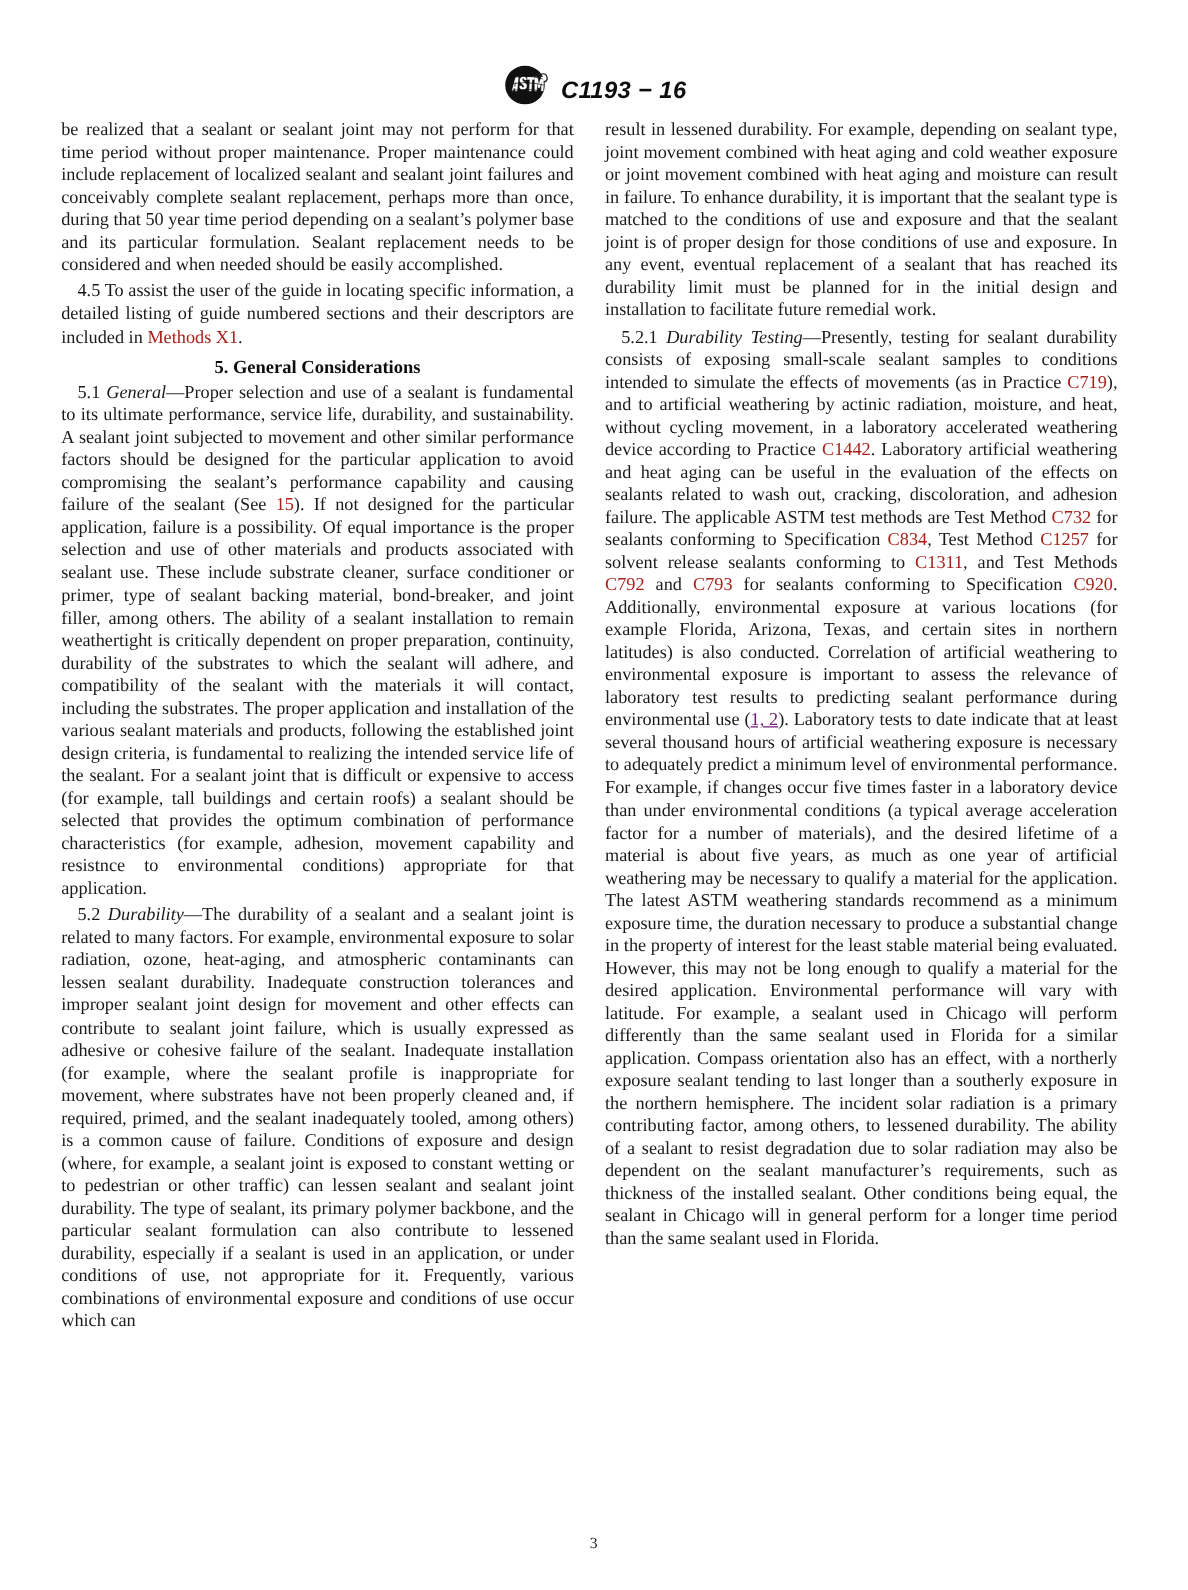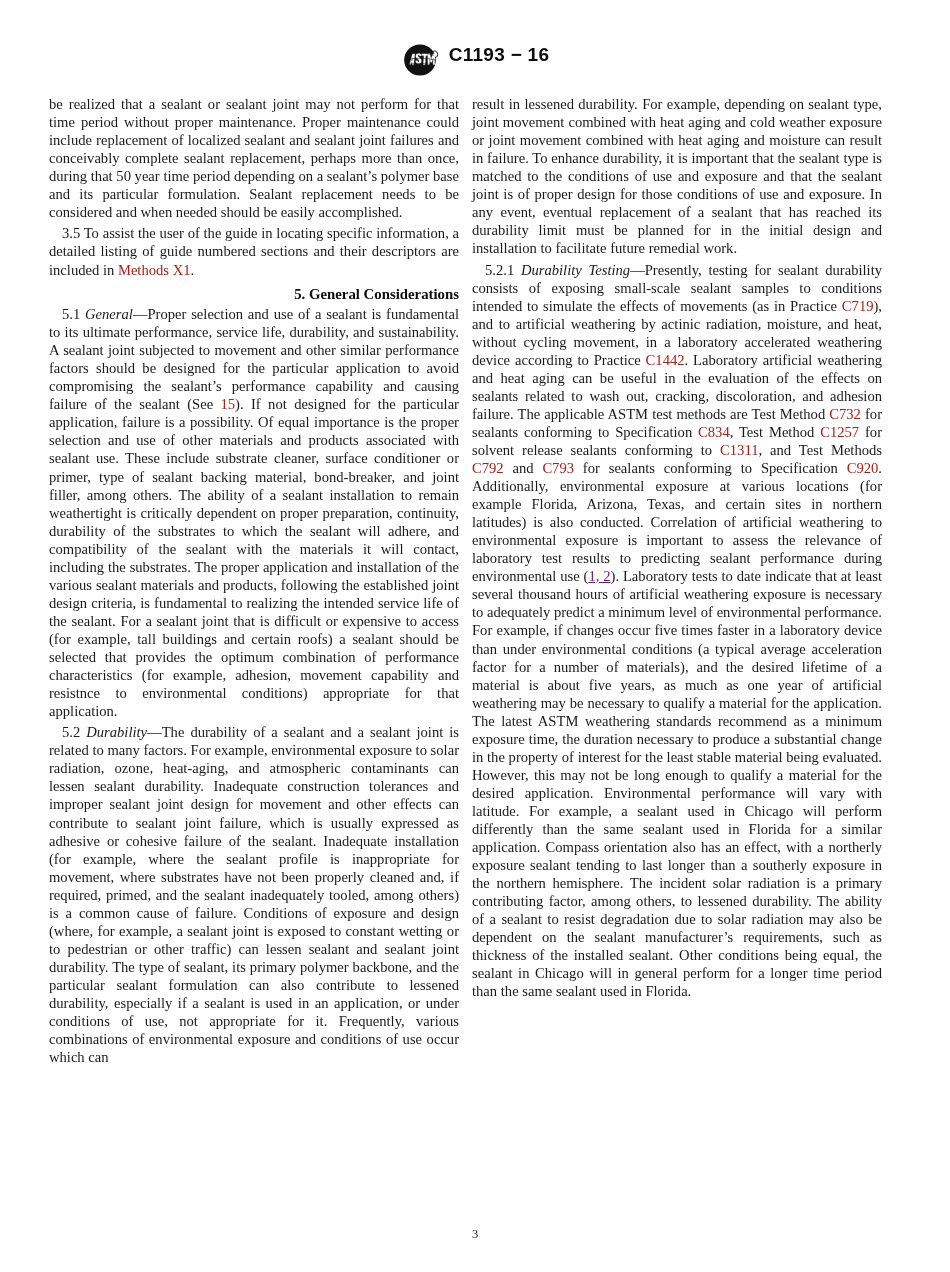--- a/index.html
+++ b/index.html
@@ -22,23 +22,24 @@
   }
 
   
   .header {
     position: absolute;
     top: 44px;
     left: 0;
     width: 950px;
     height: 40px;
     display: flex;
-    align-items: flex-start;
+    align-items: flex-end;
     justify-content: center;
     gap: 10px;
+    font-style: italic;
   }
   .astm-logo {
     width: 38px;
     height: 32px;
     flex: 0 0 auto;
     display: block;
   }
   .header-title {
     font-family: "Liberation Sans", "DejaVu Sans", sans-serif;
     font-weight: bold;
@@ -49,21 +50,21 @@
   }
 
   
   .columns {
     position: absolute;
     top: 95px;
     left: 49px;
     width: 853px;
     height: 1120px;
     display: flex;
-    gap: 13px;
+    gap: 25px;
   }
   .col {
     width: 410px;
     flex: 0 0 410px;
   }
 
   p.body {
     margin: 0;
     font-size: 14.6px;
     line-height: 18.05px;
@@ -77,21 +78,21 @@
   }
   p.space-before {
     margin-top: 3.1px;
   }
 
   h3.section-head {
     margin: 6px 0 2.5px 0;
     font-size: 14.8px;
     line-height: 18.05px;
     font-weight: bold;
-    text-align: right;
+    text-align: center;
     color: #0d0d0d;
   }
 
   i, .ital { }
 
   a.ref, .ref {
     color: #a8201a;
     text-decoration: none;
   }
   .ref-bold {
@@ -135,21 +136,21 @@
     </svg>
     <span class="header-title">C1193 − 16</span>
   </div>
 
   <div class="columns">
 
     <div class="col">
 
       <p class="body">be realized that a sealant or sealant joint may not perform for that time period without proper maintenance. Proper maintenance could include replacement of localized sealant and sealant joint failures and conceivably complete sealant replacement, perhaps more than once, during that 50 year time period depending on a sealant’s polymer base and its particular formulation. Sealant replacement needs to be considered and when needed should be easily accomplished.</p>
 
-      <p class="body indent space-before"><span>3.5 To assist the user of the guide in locating specific information, a detailed listing of guide numbered sections and their descriptors are included in </span><a class="ref" href="#">Methods X1</a><span>.</span></p>
+      <p class="body indent space-before"><span>4.5 To assist the user of the guide in locating specific information, a detailed listing of guide numbered sections and their descriptors are included in </span><a class="ref" href="#">Methods X1</a><span>.</span></p>
 
       <h3 class="section-head">5.  General Considerations</h3>
 
       <p class="body indent"><span>5.1 </span><i>General</i><span>—</span><span>Proper selection and use of a sealant is fundamental to its ultimate performance, service life, durability, and sustainability. A sealant joint subjected to movement and other similar performance factors should be designed for the particular application to avoid compromising the sealant’s performance capability and causing failure of the sealant (See </span><a class="ref" href="#">15</a><span>). If not designed for the particular application, failure is a possibility. Of equal importance is the proper selection and use of other materials and products associated with sealant use. These include substrate cleaner, surface conditioner or primer, type of sealant backing material, bond-breaker, and joint filler, among others. The ability of a sealant installation to remain weathertight is critically dependent on proper preparation, continuity, durability of the substrates to which the sealant will adhere, and compatibility of the sealant with the materials it will contact, including the substrates. The proper application and installation of the various sealant materials and products, following the established joint design criteria, is fundamental to realizing the intended service life of the sealant. For a sealant joint that is difficult or expensive to access (for example, tall buildings and certain roofs) a sealant should be selected that provides the optimum combination of performance characteristics (for example, adhesion, movement capability and resistnce to environmental conditions) appropriate for that application.</span></p>
 
       <p class="body indent space-before"><span>5.2 </span><i>Durability</i><span>—</span><span>The durability of a sealant and a sealant joint is related to many factors. For example, environmental exposure to solar radiation, ozone, heat-aging, and atmospheric contaminants can lessen sealant durability. Inadequate construction tolerances and improper sealant joint design for movement and other effects can contribute to sealant joint failure, which is usually expressed as adhesive or cohesive failure of the sealant. Inadequate installation (for example, where the sealant profile is inappropriate for movement, where substrates have not been properly cleaned and, if required, primed, and the sealant inadequately tooled, among others) is a common cause of failure. Conditions of exposure and design (where, for example, a sealant joint is exposed to constant wetting or to pedestrian or other traffic) can lessen sealant and sealant joint durability. The type of sealant, its primary polymer backbone, and the particular sealant formulation can also contribute to lessened durability, especially if a sealant is used in an application, or under conditions of use, not appropriate for it. Frequently, various combinations of environmental exposure and conditions of use occur which can</span></p>
 
     </div>
 
     <div class="col">

